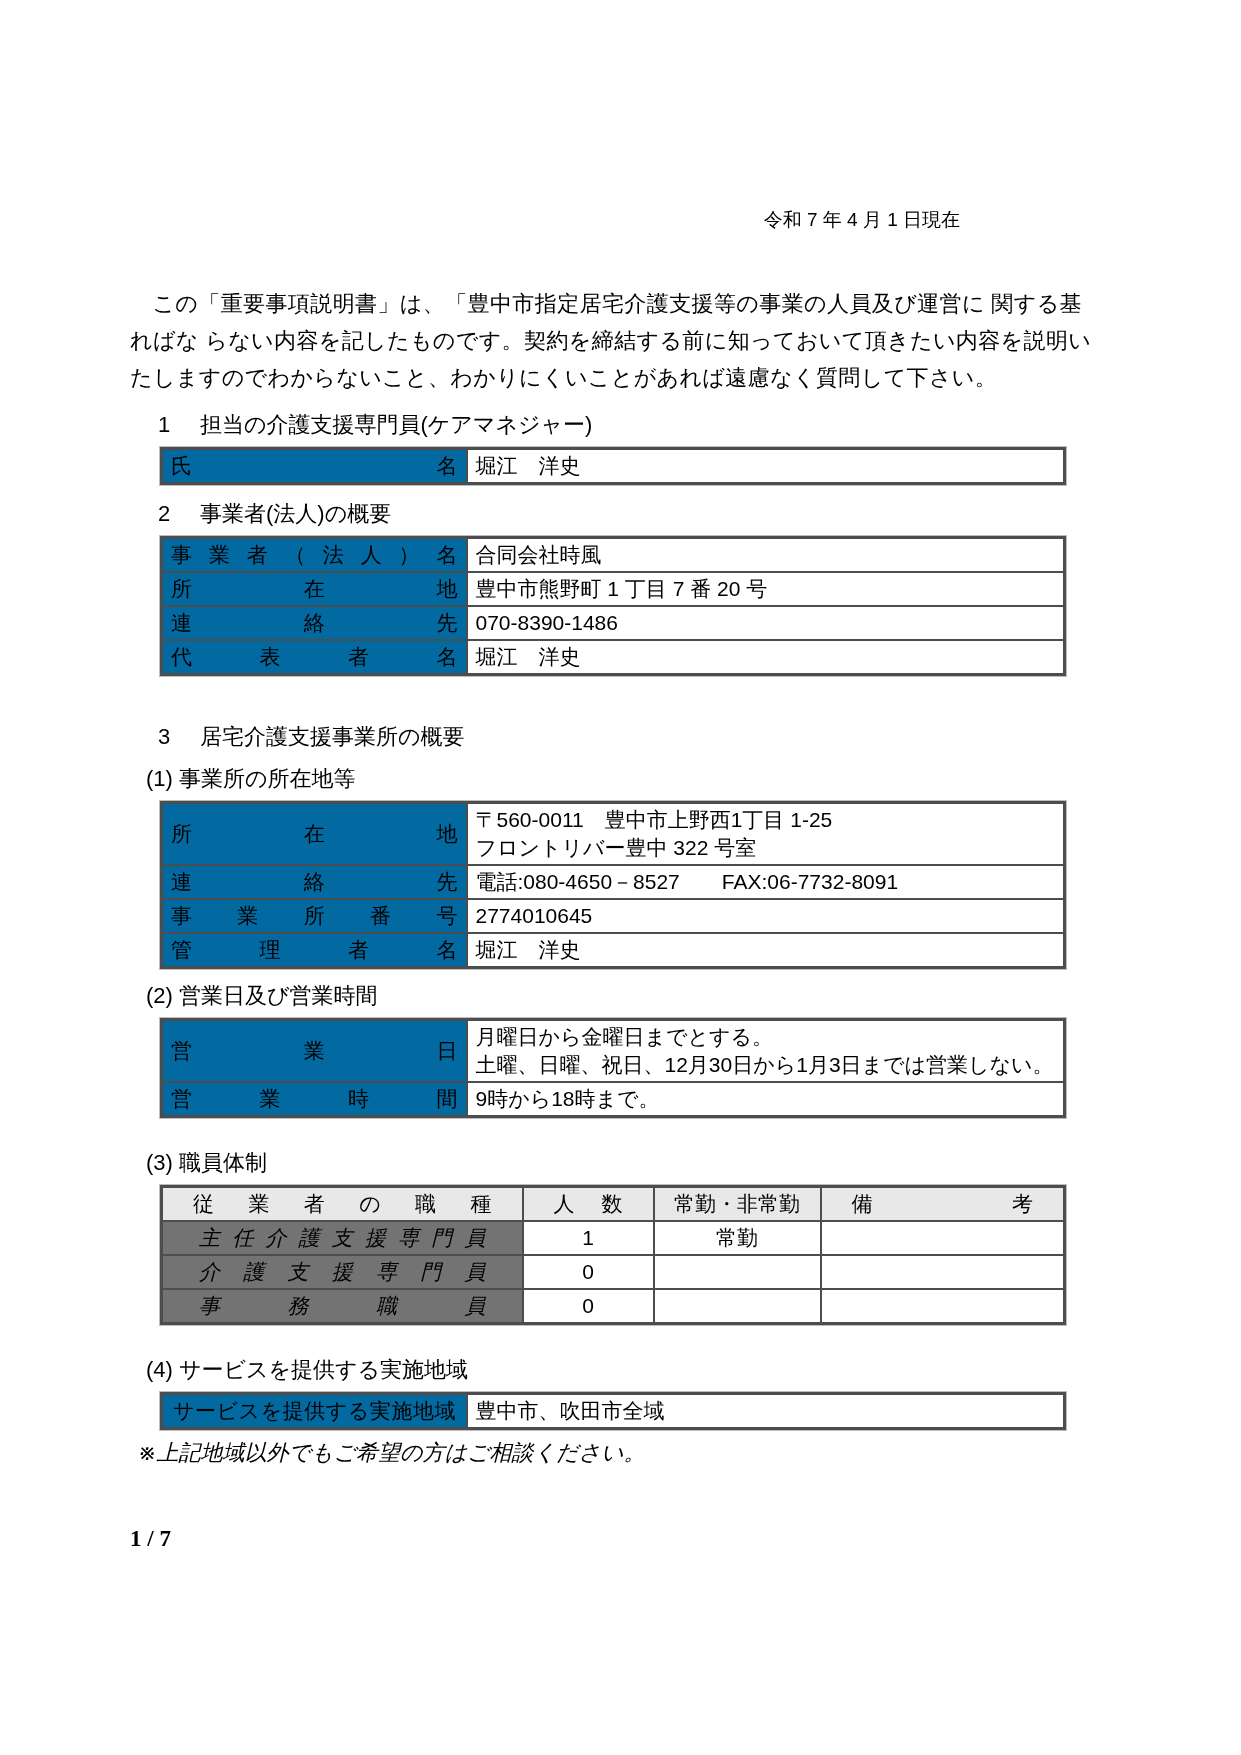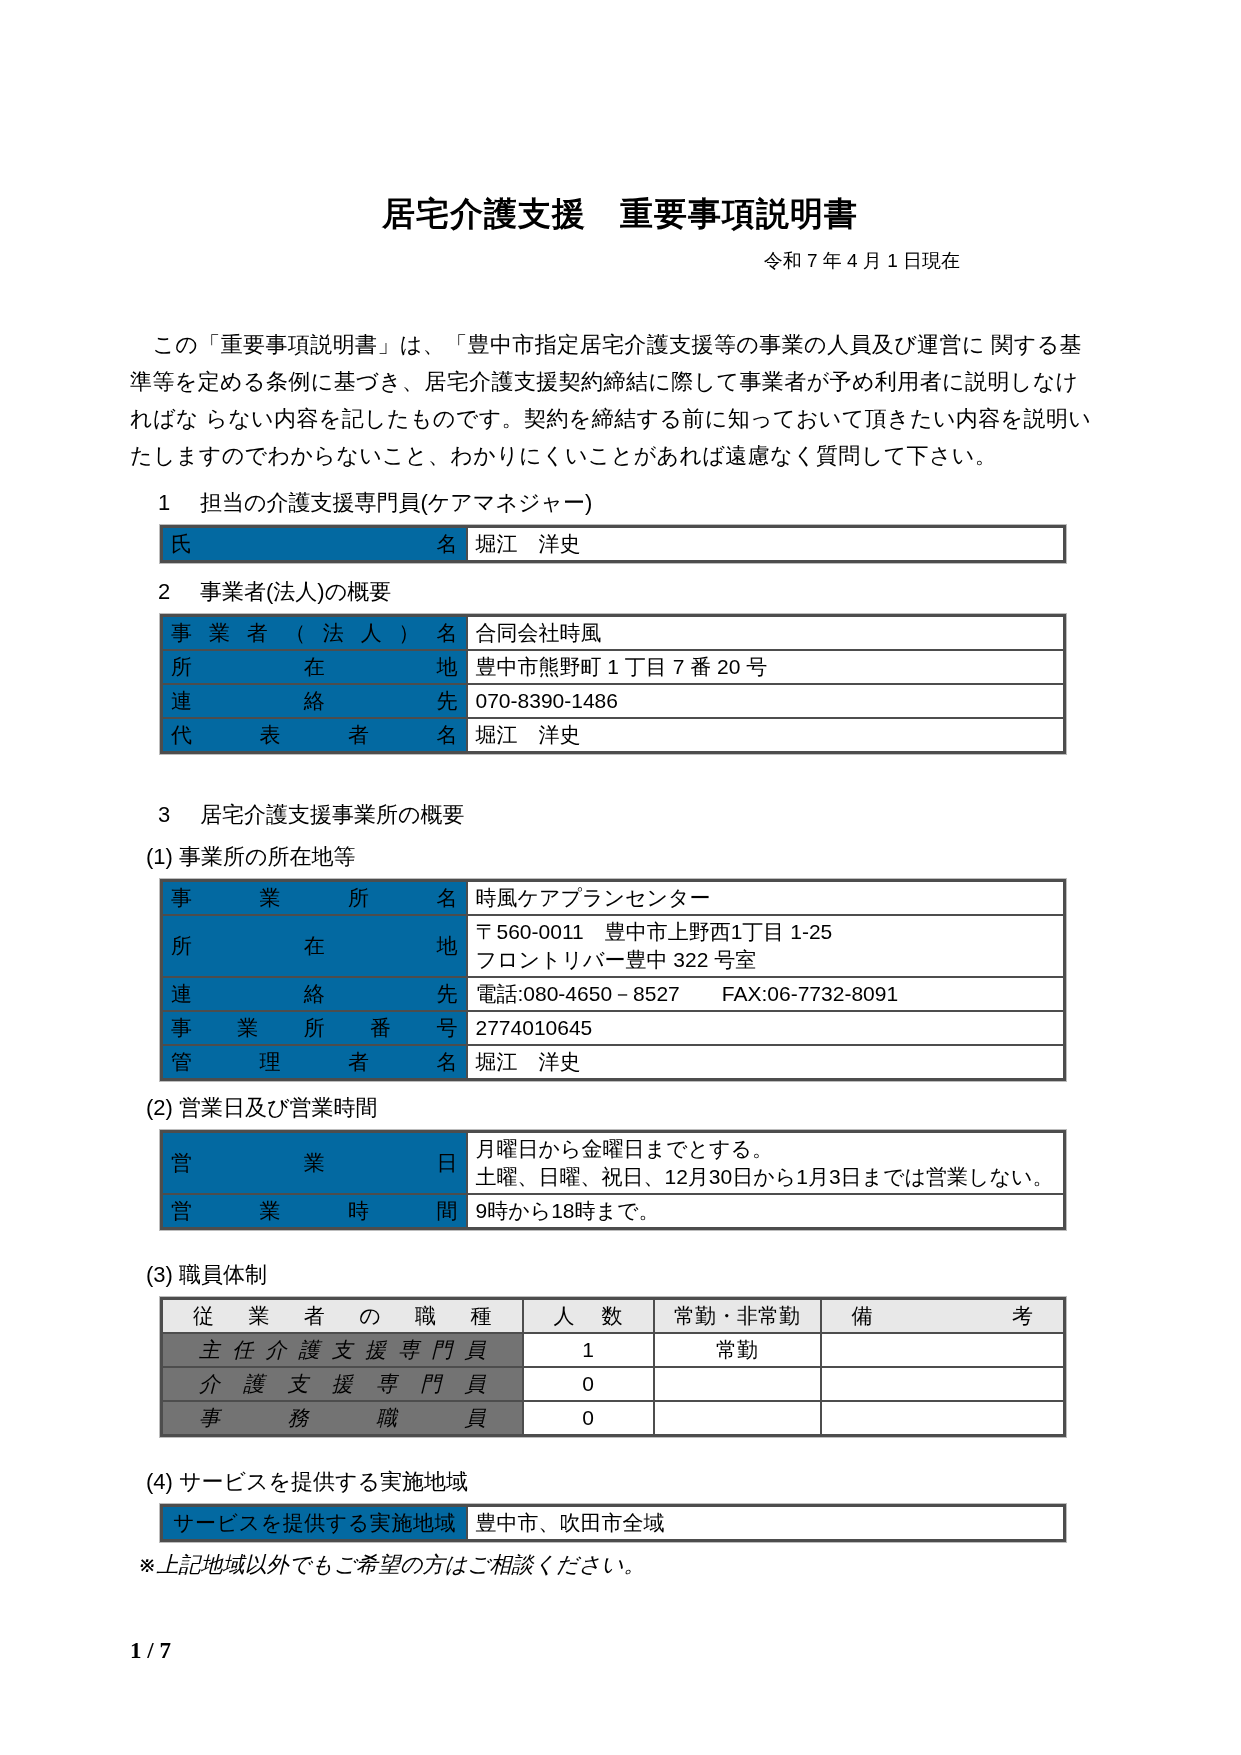--- a/index.html
+++ b/index.html
@@ -109,27 +109,25 @@
     font-family:"Liberation Serif","DejaVu Serif",serif;
     font-size:23px;
     font-weight:bold;
   }
 </style>
 </head>
 <body>
 
 <div class="page">
 
-  <div class="doc-title">居宅介護支援　重要事項説明書</div>
 
   <div class="doc-date">令和 7 年 4 月 1 日現在</div>
 
   <div class="intro">
     <div class="intro-line">　この「重要事項説明書」は、「豊中市指定居宅介護支援等の事業の人員及び運営に 関する基</div>
-    <div class="intro-line">準等を定める条例に基づき、居宅介護支援契約締結に際して事業者が予め利用者に説明しなけ</div>
     <div class="intro-line">ればな らない内容を記したものです。契約を締結する前に知っておいて頂きたい内容を説明い</div>
     <div class="intro-line">たしますのでわからないこと、わかりにくいことがあれば遠慮なく質問して下さい。</div>
   </div>
 
   <div class="sec-heading">
     <span class="sec-no">1</span>
     <span>担当の介護支援専門員(ケアマネジャー)</span>
   </div>
 
   <table class="doc kv">
@@ -181,24 +179,20 @@
   </div>
 
   <div class="sub-heading">(1) 事業所の所在地等</div>
 
   <table class="doc kv">
     <colgroup>
         <col class="c-label">
         <col class="c-value">
       </colgroup>
     <tbody>
-        <tr>
-      <td class="label">事 業 所 名</td>
-      <td class="value">時風ケアプランセンター</td>
-    </tr>
     <tr>
       <td class="label">所 在 地</td>
       <td class="value">
         <div>〒560-0011　豊中市上野西1丁目 1-25</div>
         <div>フロントリバー豊中 322 号室</div>
       </td>
     </tr>
     <tr>
       <td class="label">連 絡 先</td>
       <td class="value">電話:080-4650－8527　　FAX:06-7732-8091</td>

